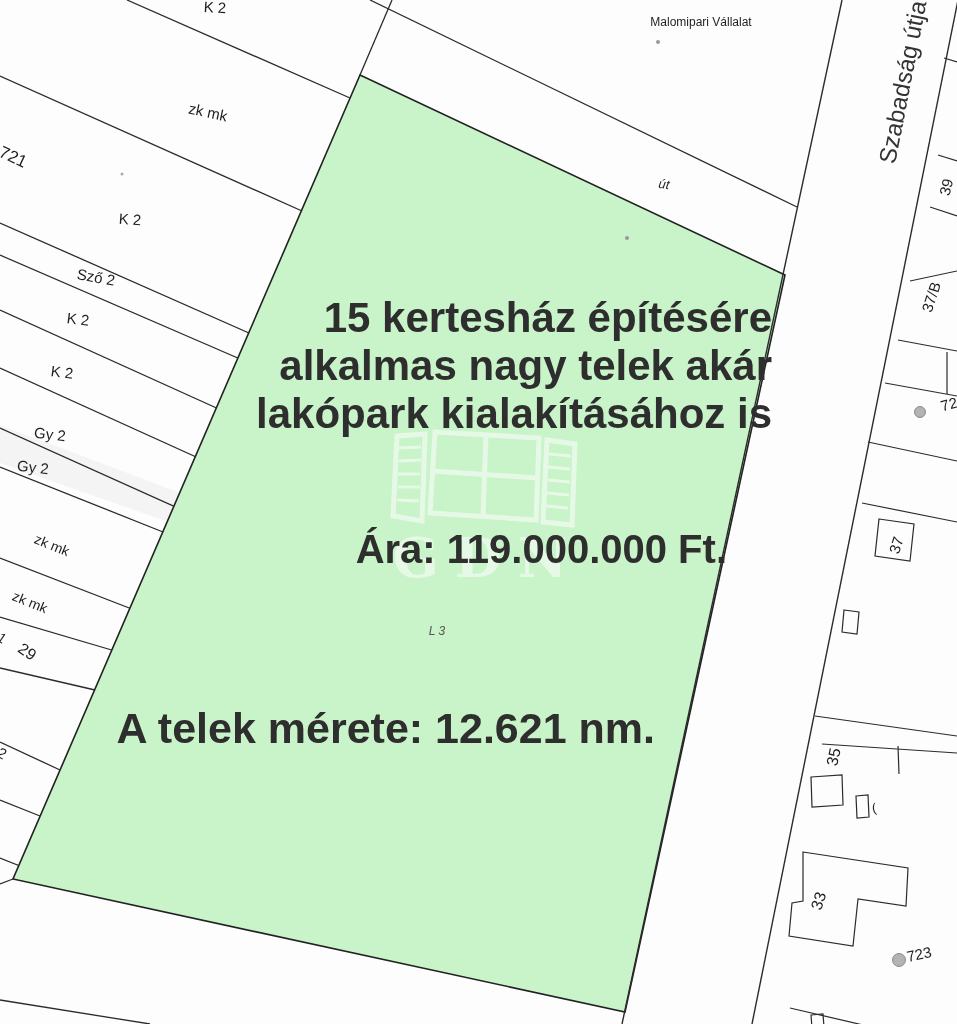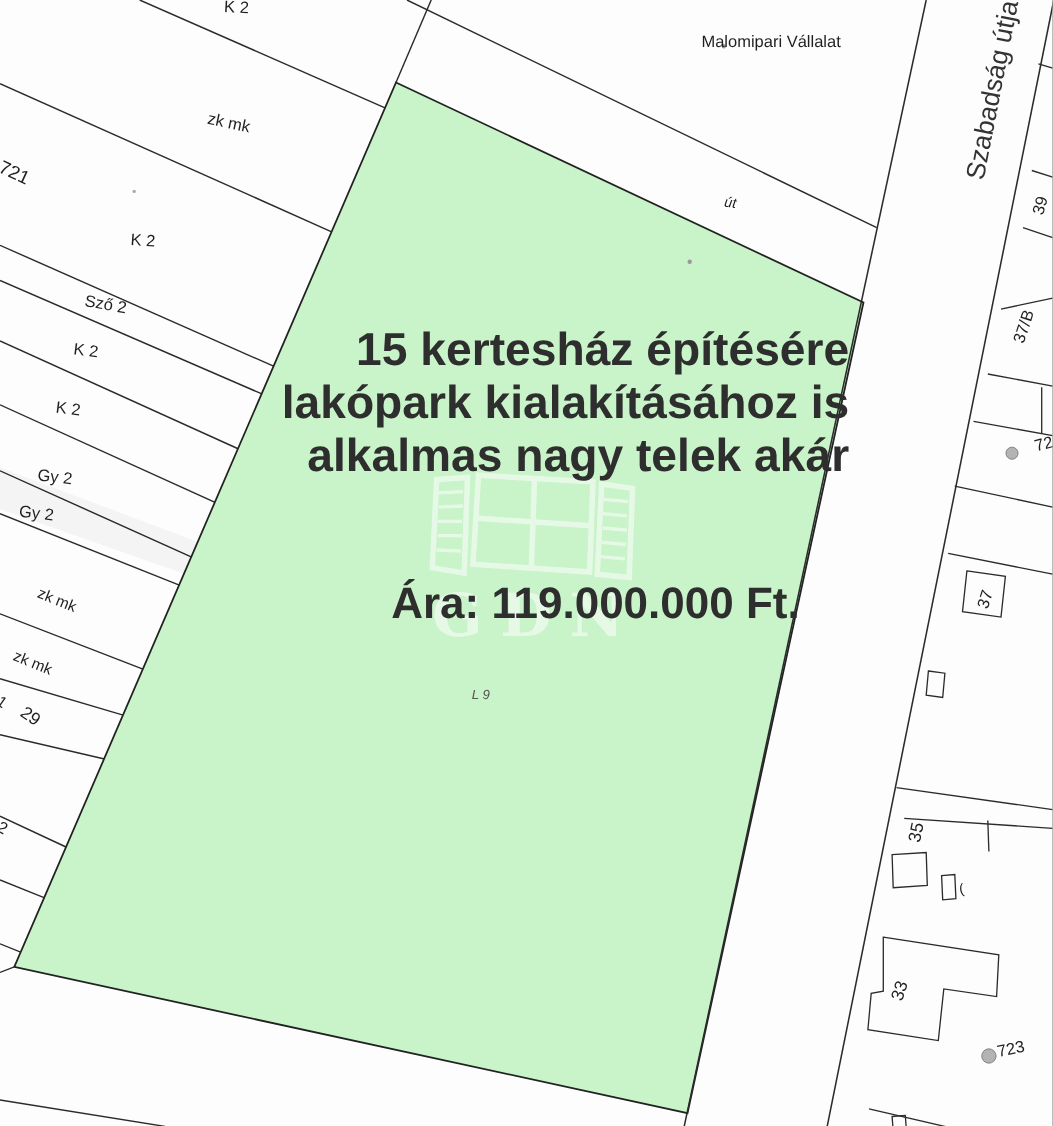--- a/index.html
+++ b/index.html
@@ -107,46 +107,47 @@
             <line x1="160" y1="65" x2="182" y2="67"></line>
           <line x1="159" y1="78" x2="181" y2="80"></line>
         </g>
       </g>
     </svg>
     <div class="wm-text">GDN</div>
   </div>
 
   <div class="listing-text headline">
     <div>15 kertesház építésére</div>
+    <div>alkalmas nagy telek akár</div>
     <div>lakópark kialakításához is</div>
-    <div>alkalmas nagy telek akár</div>
   </div>
   <div class="listing-text contact">
     <div>Ára: 119.000.000 Ft.</div>
   </div>
+  <div class="listing-text sizeline">A telek mérete: 12.621 nm.</div>
 
   <div id="labels">
-      <div class="map-label" style="left: 701px; top: 38px; font-size: 15px; transform: translate(-50%, -50%) rotate(0deg);">Malomipari Vállalat</div>
+      <div class="map-label" style="left: 701px; top: 22px; font-size: 12px; transform: translate(-50%, -50%) rotate(0deg);">Malomipari Vállalat</div>
       <div class="map-label" style="left: 903px; top: 82px; font-size: 24px; transform: translate(-50%, -50%) rotate(-79deg); color: rgb(51, 51, 51);">Szabadság útja</div>
       <div class="map-label it" style="left: 664px; top: 184px; font-size: 13px; transform: translate(-50%, -50%) rotate(8deg);">út</div>
       <div class="map-label" style="left: 215px; top: 7px; font-size: 15px; transform: translate(-50%, -50%) rotate(3deg);">K 2</div>
       <div class="map-label" style="left: 208px; top: 112px; font-size: 15px; transform: translate(-50%, -50%) rotate(12deg);">zk mk</div>
       <div class="map-label" style="left: 13px; top: 157px; font-size: 17px; transform: translate(-50%, -50%) rotate(25deg);">721</div>
       <div class="map-label" style="left: 130px; top: 219px; font-size: 15px; transform: translate(-50%, -50%) rotate(4deg);">K 2</div>
       <div class="map-label" style="left: 96px; top: 277px; font-size: 15px; transform: translate(-50%, -50%) rotate(10deg);">Sző 2</div>
       <div class="map-label" style="left: 78px; top: 319px; font-size: 15px; transform: translate(-50%, -50%) rotate(7deg);">K 2</div>
       <div class="map-label" style="left: 62px; top: 372px; font-size: 15px; transform: translate(-50%, -50%) rotate(7deg);">K 2</div>
       <div class="map-label" style="left: 50px; top: 434px; font-size: 15px; transform: translate(-50%, -50%) rotate(7deg);">Gy 2</div>
       <div class="map-label" style="left: 33px; top: 467px; font-size: 15px; transform: translate(-50%, -50%) rotate(7deg);">Gy 2</div>
       <div class="map-label" style="left: 52px; top: 545px; font-size: 14px; transform: translate(-50%, -50%) rotate(22deg);">zk mk</div>
       <div class="map-label" style="left: 30px; top: 602px; font-size: 14px; transform: translate(-50%, -50%) rotate(22deg);">zk mk</div>
       <div class="map-label" style="left: 2px; top: 638px; font-size: 14px; transform: translate(-50%, -50%) rotate(35deg);">1</div>
       <div class="map-label" style="left: 27px; top: 652px; font-size: 16px; transform: translate(-50%, -50%) rotate(35deg);">29</div>
       <div class="map-label" style="left: 2px; top: 753px; font-size: 15px; transform: translate(-50%, -50%) rotate(30deg);">2</div>
-      <div class="map-label it" style="left: 437px; top: 631px; font-size: 12px; transform: translate(-50%, -50%) rotate(0deg); color: rgb(85, 85, 85);">L 9</div>
+      <div class="map-label it" style="left: 437px; top: 631px; font-size: 12px; transform: translate(-50%, -50%) rotate(0deg); color: rgb(85, 85, 85);">L 3</div>
       <div class="map-label" style="left: 946px; top: 187px; font-size: 15px; transform: translate(-50%, -50%) rotate(-75deg);">39</div>
       <div class="map-label" style="left: 931px; top: 297px; font-size: 15px; transform: translate(-50%, -50%) rotate(-72deg);">37/B</div>
       <div class="map-label" style="left: 949px; top: 404px; font-size: 15px; transform: translate(-50%, -50%) rotate(-15deg);">72</div>
       <div class="map-label" style="left: 896px; top: 545px; font-size: 15px; transform: translate(-50%, -50%) rotate(-72deg);">37</div>
       <div class="map-label" style="left: 834px; top: 757px; font-size: 16px; transform: translate(-50%, -50%) rotate(-78deg);">35</div>
       <div class="map-label" style="left: 819px; top: 901px; font-size: 16px; transform: translate(-50%, -50%) rotate(-72deg);">33</div>
       <div class="map-label" style="left: 919px; top: 954px; font-size: 15px; transform: translate(-50%, -50%) rotate(-12deg);">723</div>
       <div class="map-label" style="left: 874px; top: 808px; font-size: 13px; transform: translate(-50%, -50%) rotate(-10deg);">(</div>
     </div>
 </div>

